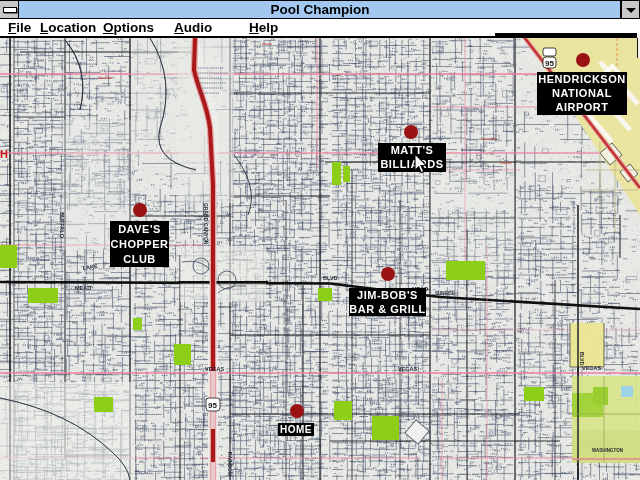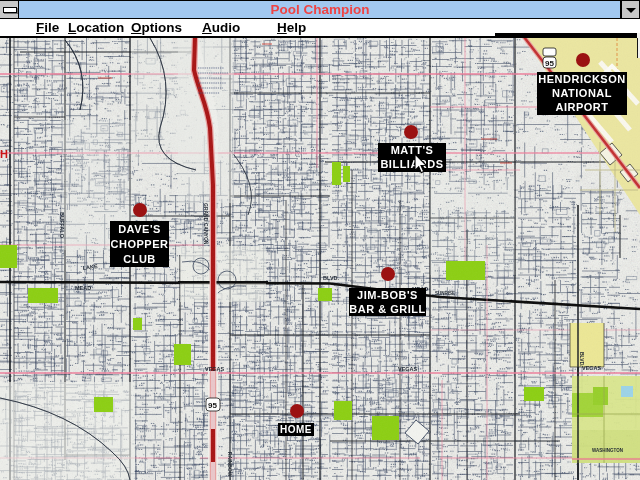--- a/index.html
+++ b/index.html
@@ -1,25 +1,25 @@
 <!DOCTYPE html>
 <html><head><meta charset="utf-8"><style>
 html,body{margin:0;padding:0;width:640px;height:480px;overflow:hidden;background:#fff;
 font-family:"Liberation Sans",sans-serif;}
 #win{position:relative;width:640px;height:480px;}
 #titlebar{position:absolute;left:0;top:0;width:640px;height:19px;background:#000;}
 #titlefill{position:absolute;left:19px;top:1px;width:601px;height:17px;background:#a2c8f0;}
 #sysbtn{position:absolute;left:0px;top:1px;width:19px;height:17px;background:#c8c8c8;border-right:1px solid #000;box-sizing:border-box;}
 #sysdash{position:absolute;left:3px;top:6px;width:12px;height:4px;background:#fff;border:1px solid #000;box-shadow:1px 1px 0 #707070;}
 #title{position:absolute;left:0;top:1px;width:640px;height:17px;text-align:center;
-font-weight:bold;font-size:13.5px;line-height:17px;color:#ef4444;}
+font-weight:bold;font-size:13.5px;line-height:17px;color:#000000;}
 #minbtn{position:absolute;right:1px;top:1px;width:18px;height:17px;background:#c8c8c8;border-left:1px solid #000;box-sizing:border-box;}
 #minarr{position:absolute;left:4px;top:7px;width:0;height:0;border-left:5px solid transparent;border-right:5px solid transparent;border-top:5px solid #000;}
 #menubar{position:absolute;left:0;top:19px;width:640px;height:17px;background:#fff;}
-.mi{position:absolute;top:1px;font-weight:bold;font-size:13.5px;color:#000;margin-left:28px;}
+.mi{position:absolute;top:1px;font-weight:bold;font-size:13.5px;color:#000;}
 .mi u{text-decoration:underline;}
 #menuline{position:absolute;left:0;top:36px;width:640px;height:2px;background:#000;}
 #map{position:absolute;left:0;top:38px;width:640px;height:442px;opacity:0.999;}
 #map text{-webkit-font-smoothing:antialiased;}
 body{-webkit-font-smoothing:antialiased;}
 </style></head><body>
 
 <div id="win">
 
 <div id="titlebar"></div>

